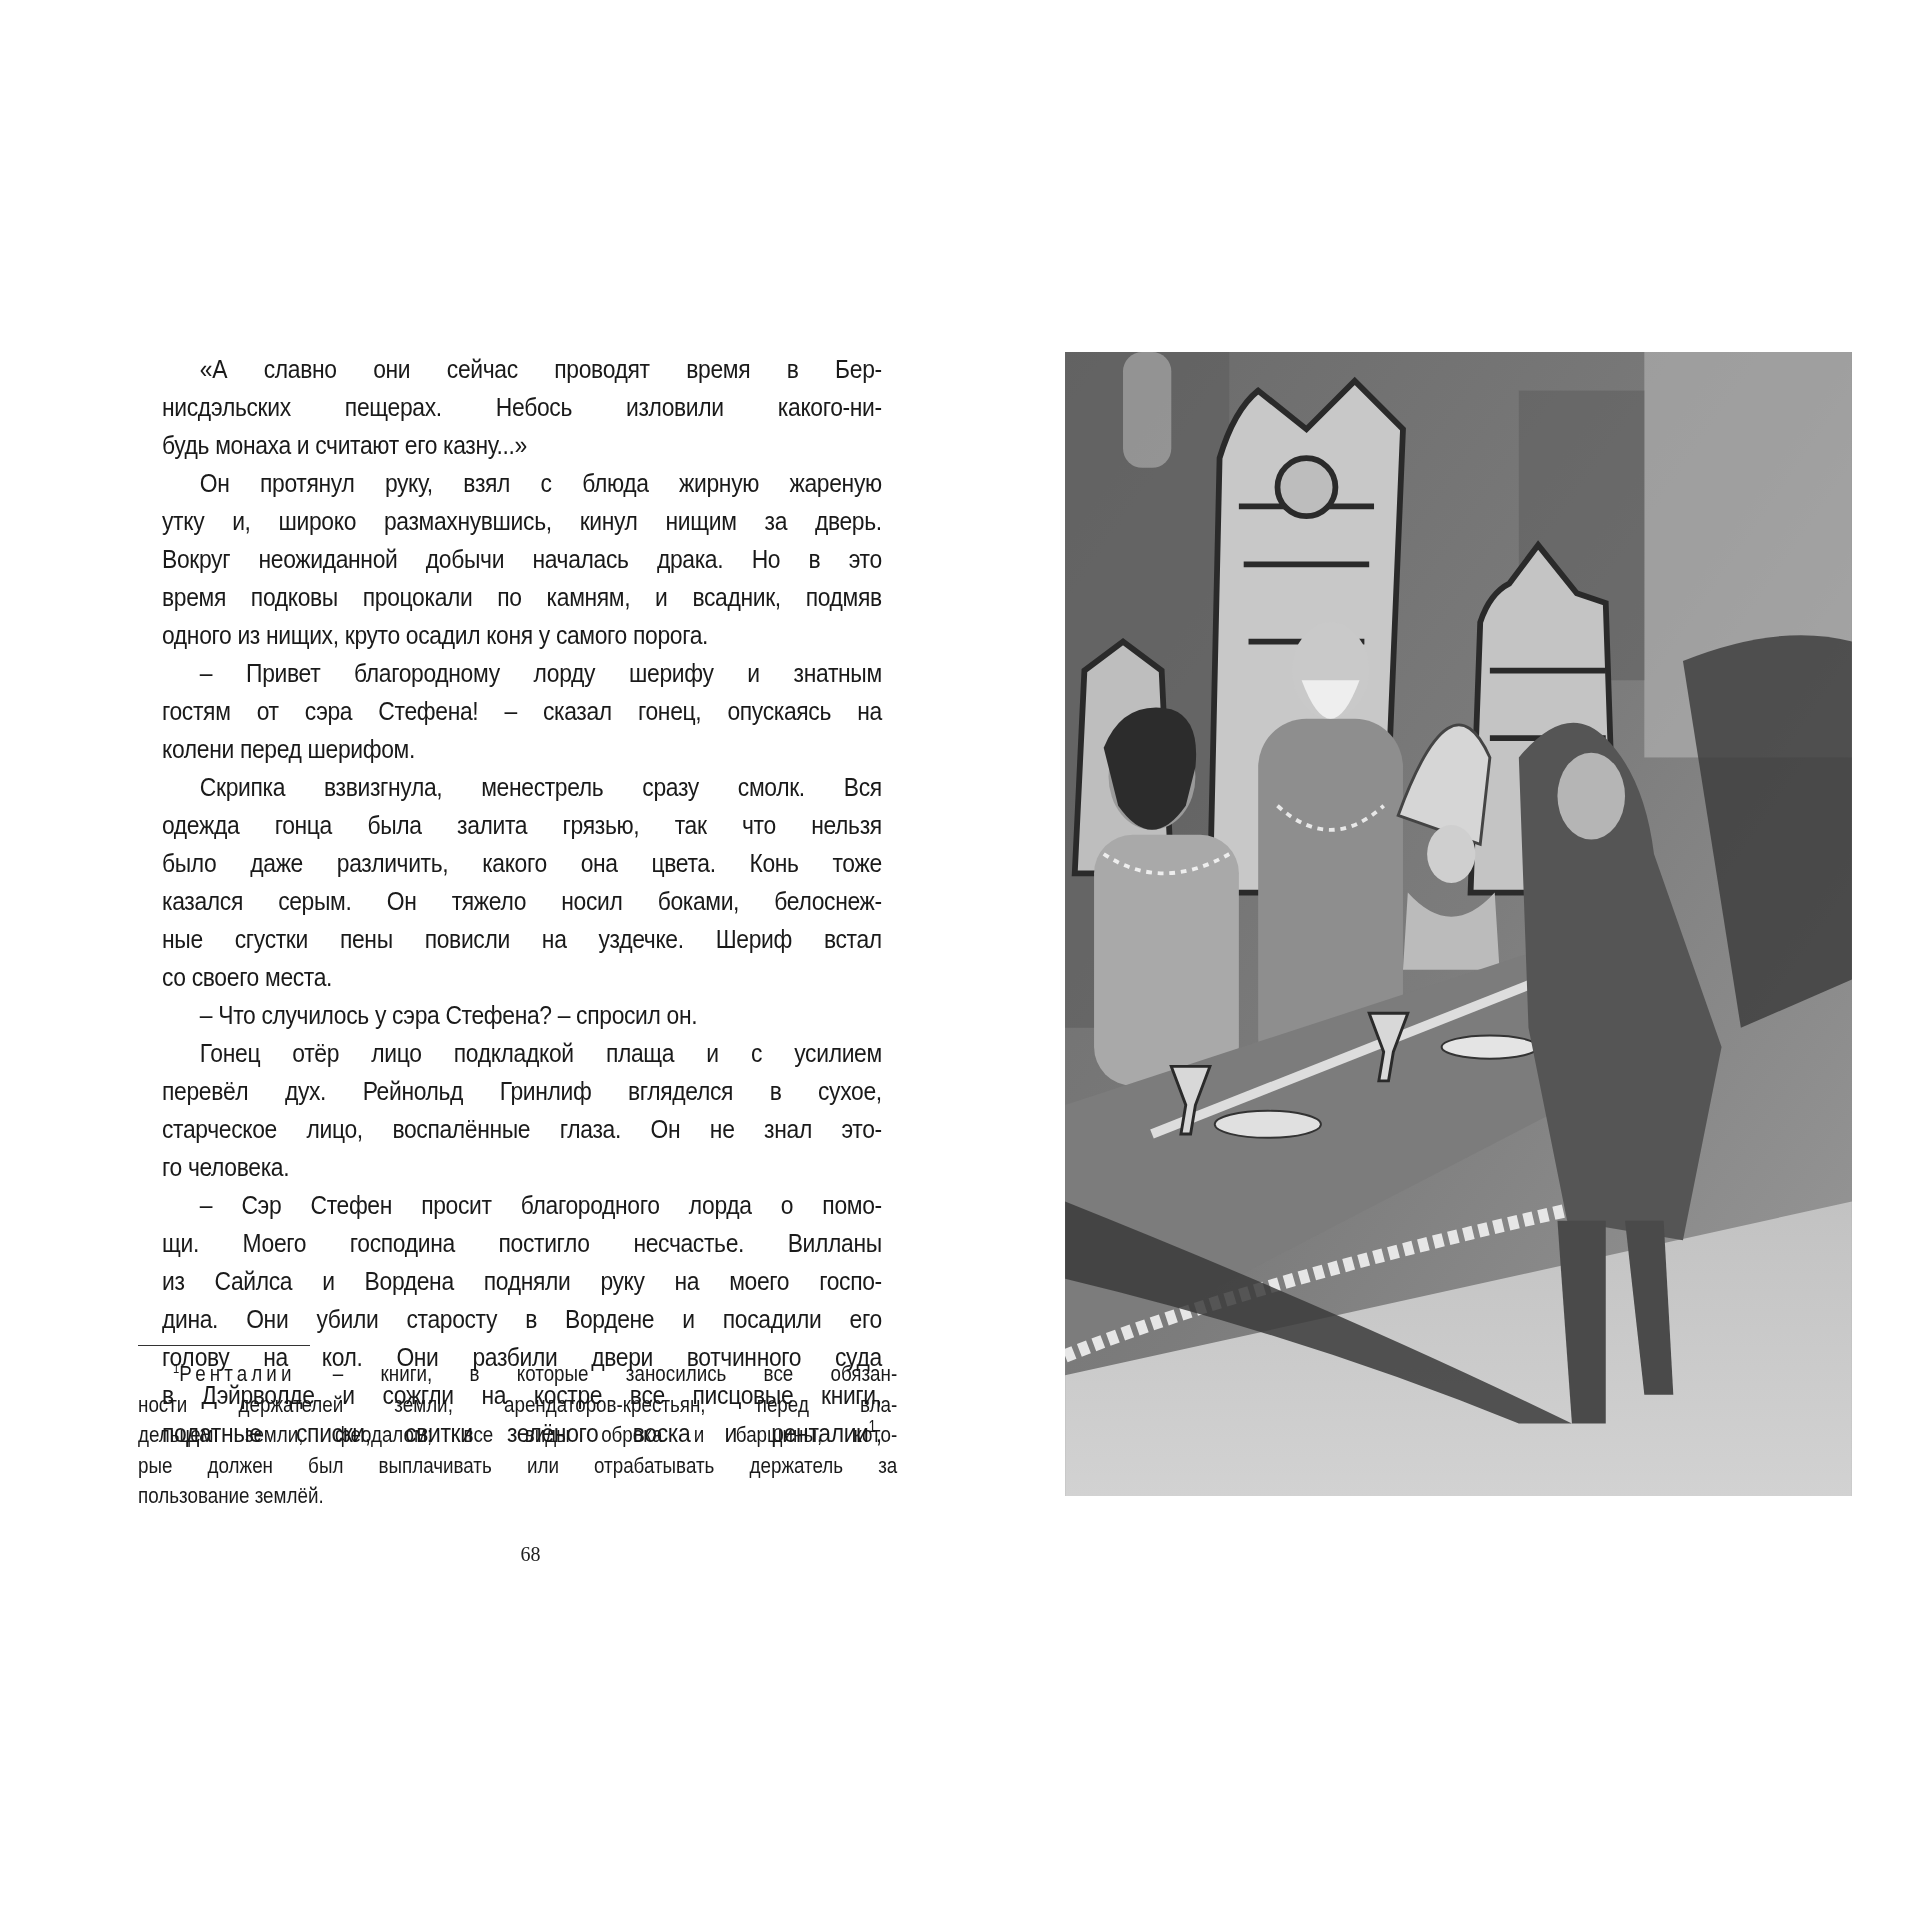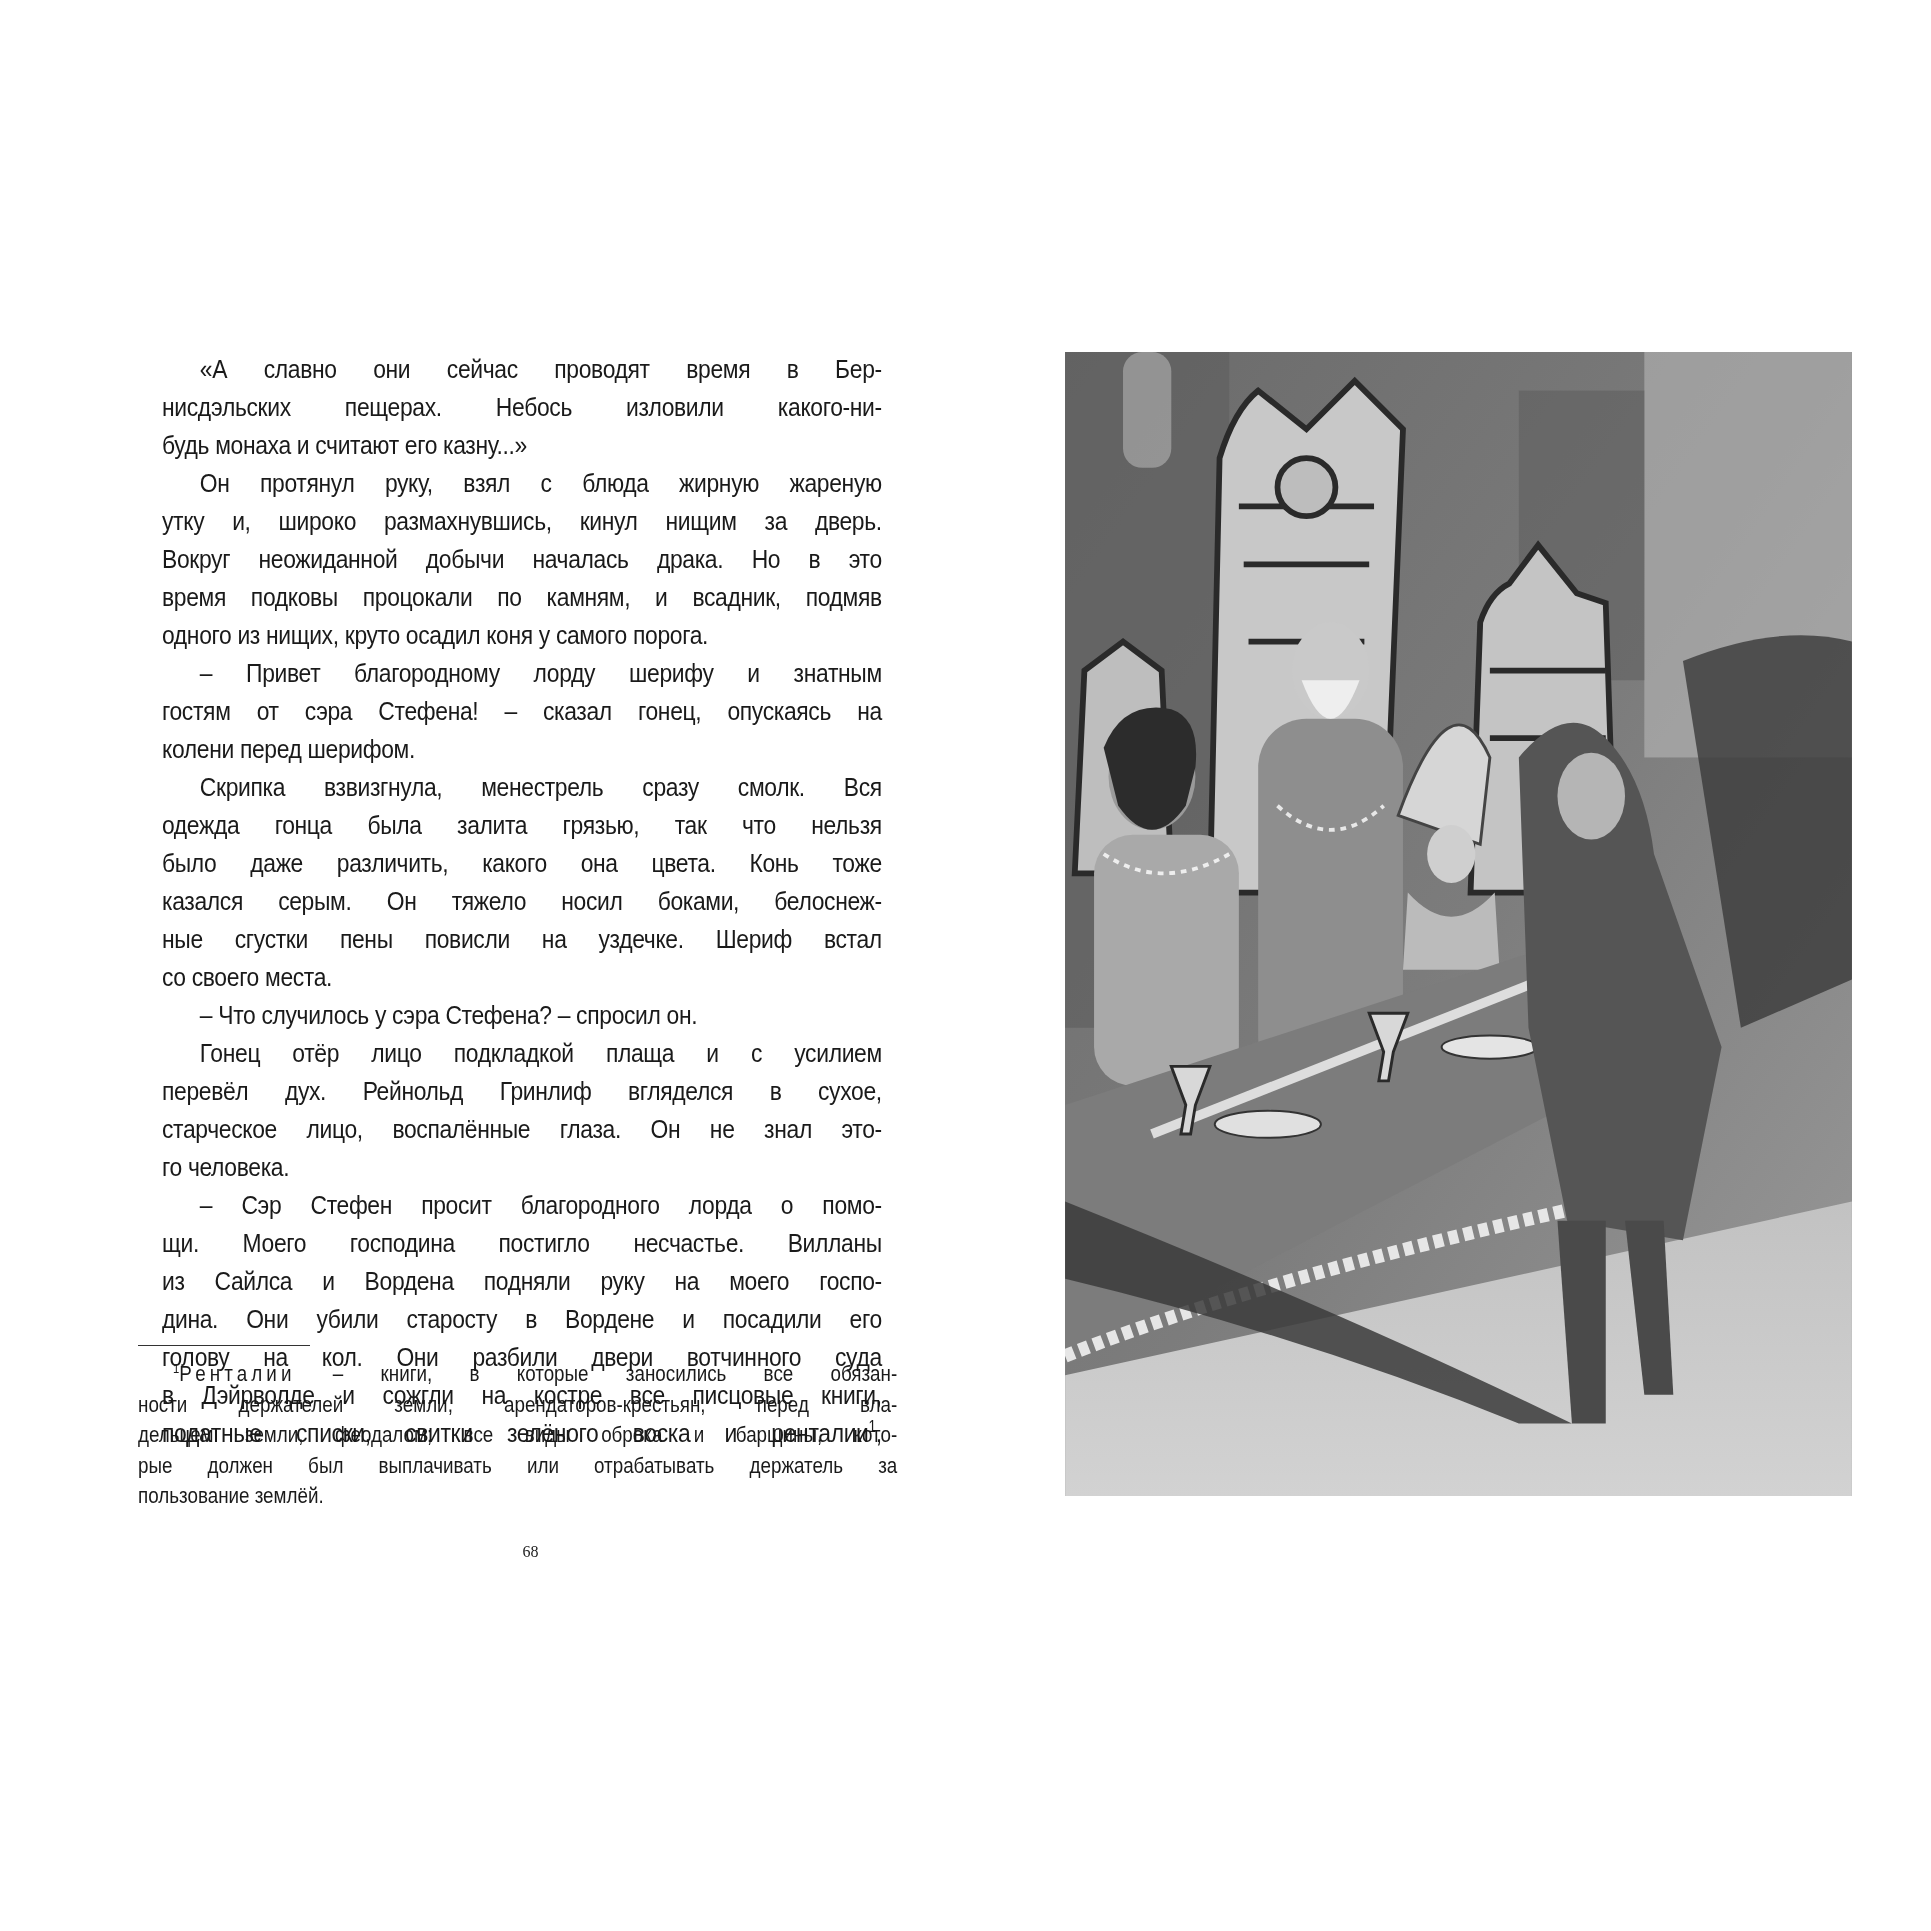--- a/index.html
+++ b/index.html
@@ -21,21 +21,21 @@
     position: absolute; left: 138px; top: 1359px; width: 888px;
     font-family: "Liberation Sans", sans-serif;
     font-size: 22px; line-height: 30.5px; color: #1a1a1a;
     transform: scaleX(0.855); transform-origin: left top;
   }
   .footnote .line.first { padding-left: 41px; }
   .spaced { letter-spacing: 4.8px; }
   sup { font-size: 60%; vertical-align: 0.6em; line-height: 0; }
   .page-num {
     position: absolute; left: 492px; top: 1543px; width: 77px; text-align: center;
-    font-family: "Liberation Serif", serif; font-size: 16px; color: #222;
+    font-family: "Liberation Serif", serif; font-size: 20px; color: #222;
   }
   .illustration {
     position: absolute; left: 1065px; top: 352px; width: 787px; height: 1144px;
     background: #888; overflow: hidden;
   }
   .illustration svg { display: block; }
 </style>
 </head>
 <body>
 

